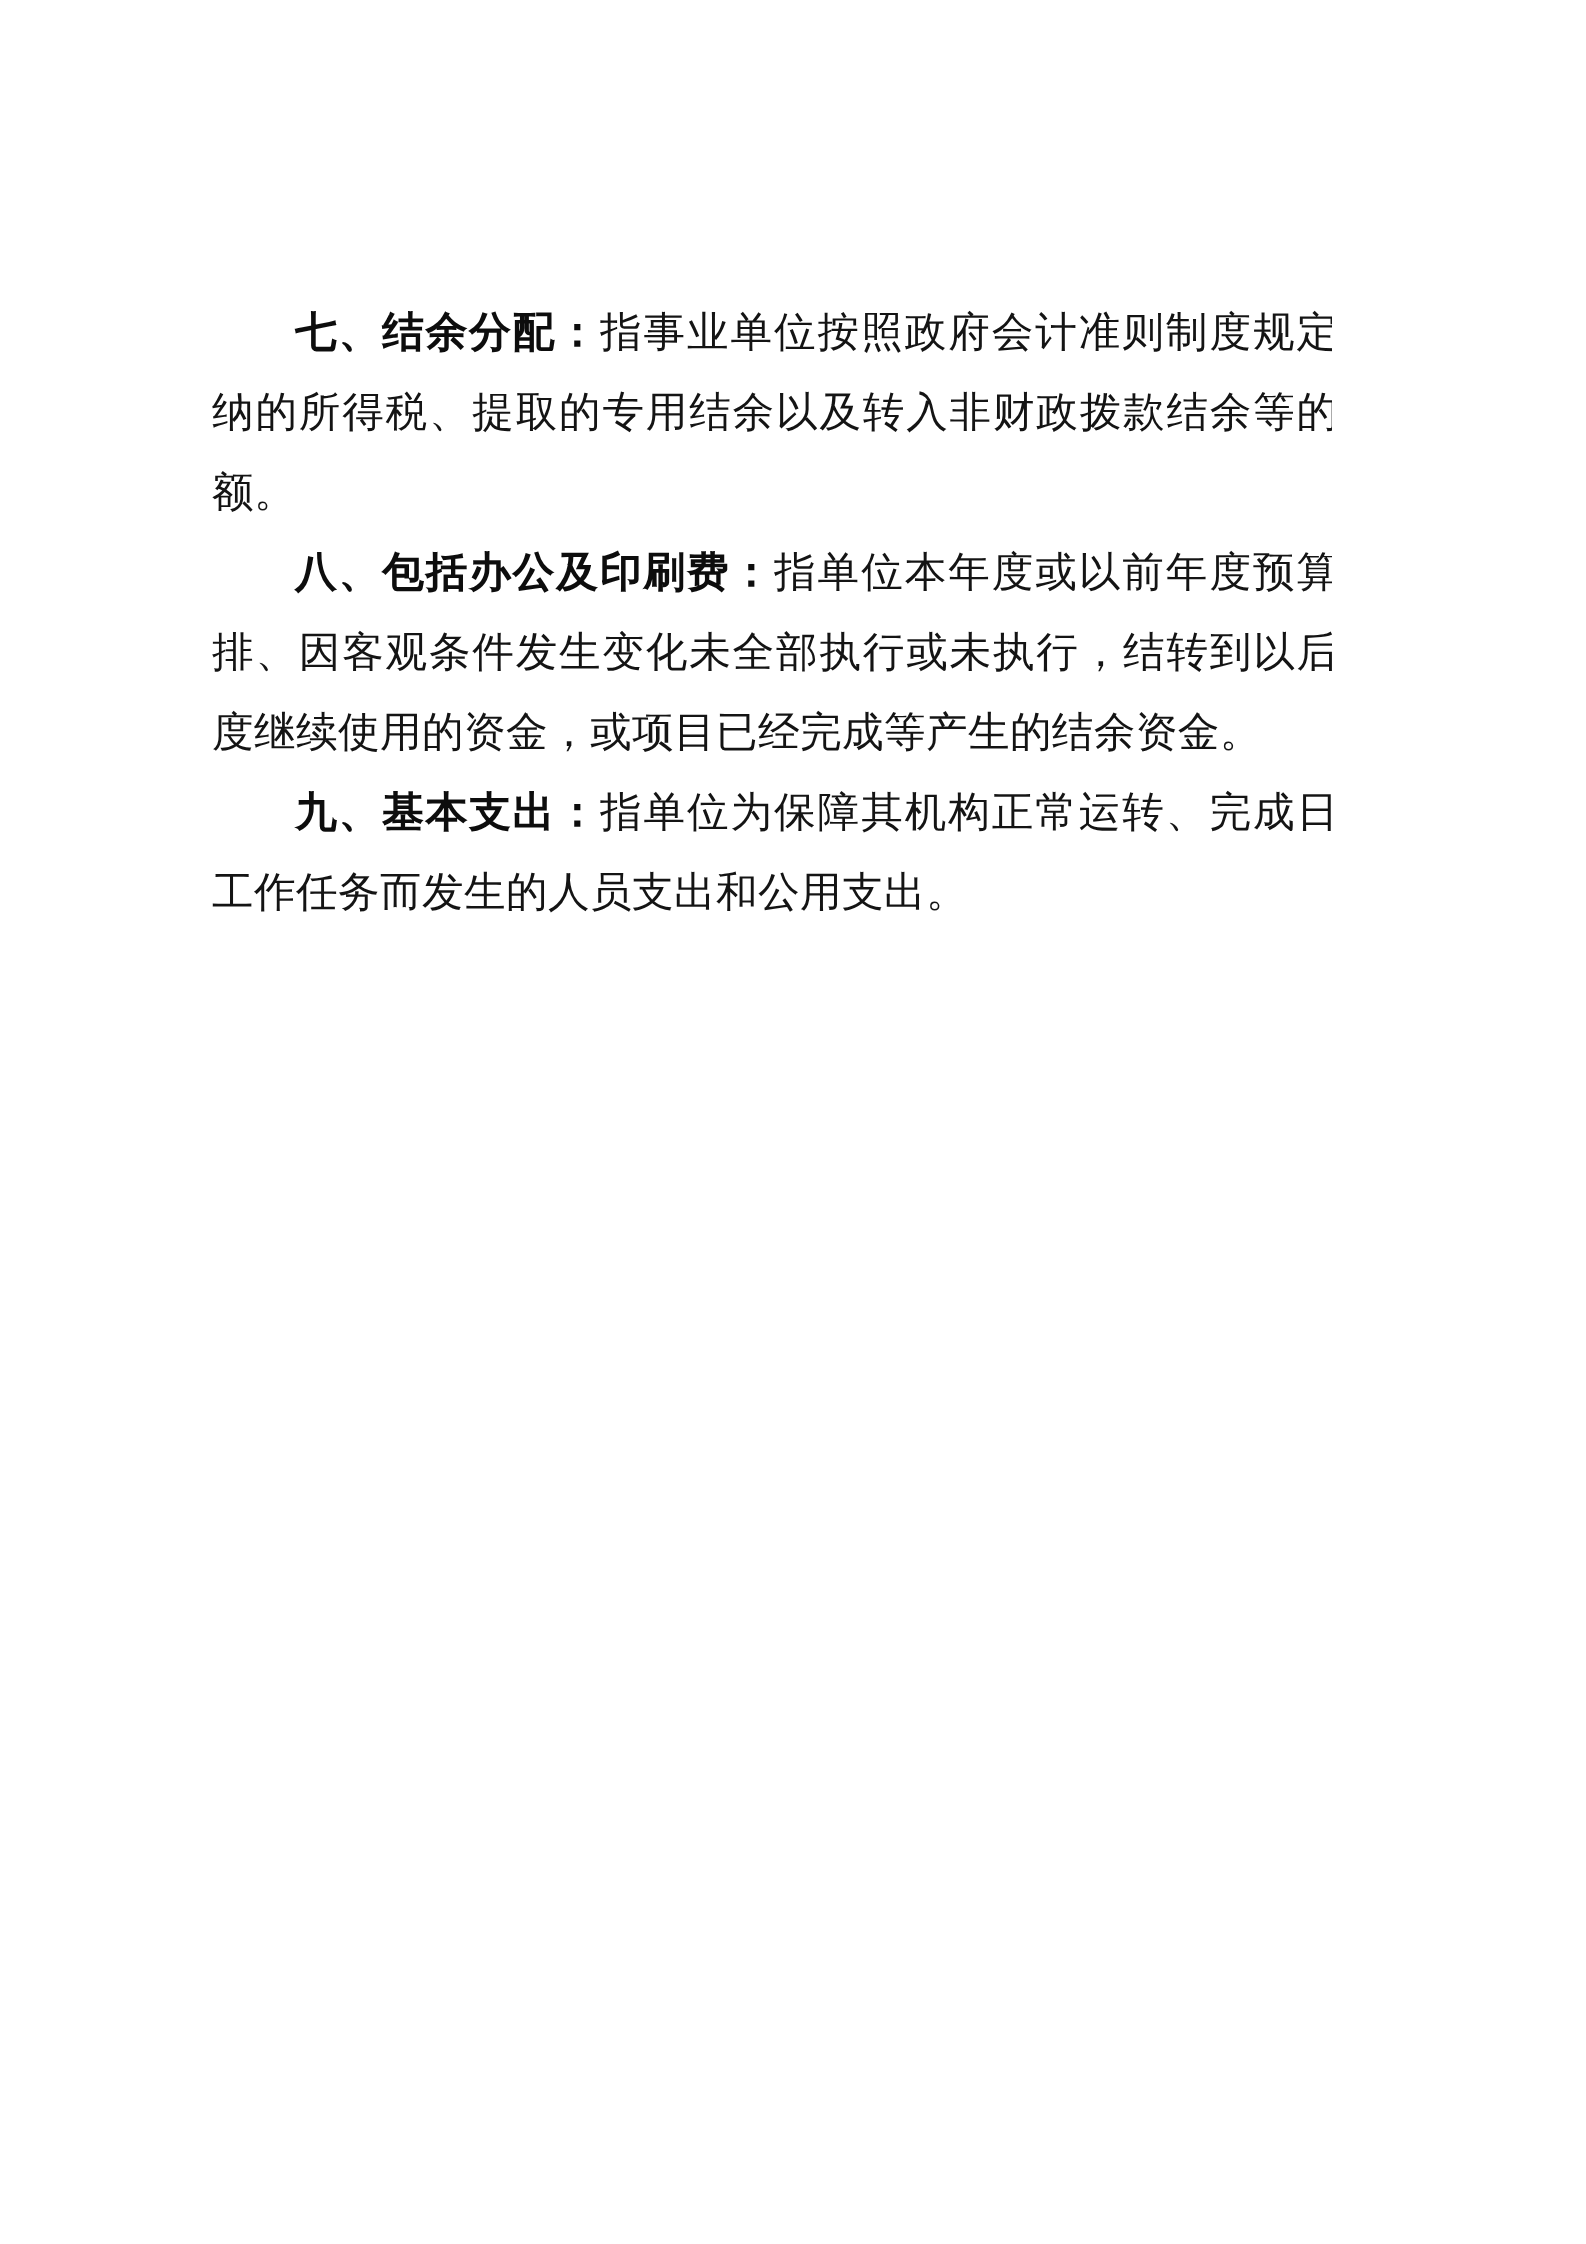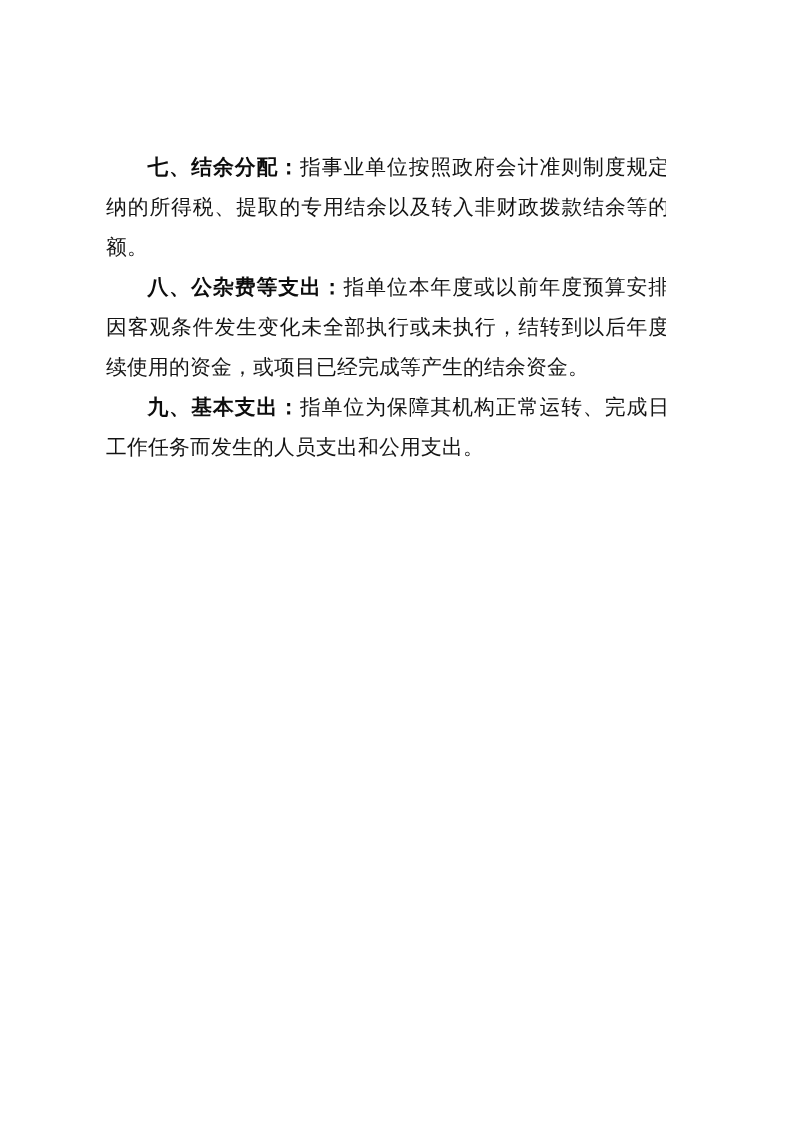--- a/index.html
+++ b/index.html
@@ -50,21 +50,21 @@
   }
 </style>
 </head>
 <body>
 
 <div class="page">
   <div class="content">
 
     <p><span class="h">七、结余分配：</span><span>指事业单位按照政府会计准则制度规定缴纳的所得税、提取的专用结余以及转入非财政拨款结余等的金额。</span></p>
 
-    <p><span class="h">八、公杂费等支出：</span><span>指单位本年度或以前年度预算安排、因客观条件发生变化未全部执行或未执行，结转到以后年度继续使用的资金，或项目已经完成等产生的结余资金。</span></p>
+    <p><span class="h">八、包括办公及印刷费：</span><span>指单位本年度或以前年度预算安排、因客观条件发生变化未全部执行或未执行，结转到以后年度继续使用的资金，或项目已经完成等产生的结余资金。</span></p>
 
     <p><span class="h">九、基本支出：</span><span>指单位为保障其机构正常运转、完成日常工作任务而发生的人员支出和公用支出。</span></p>
 
 
 
 
   </div>
 
   <div class="pagenum">–27–</div>
 </div>

